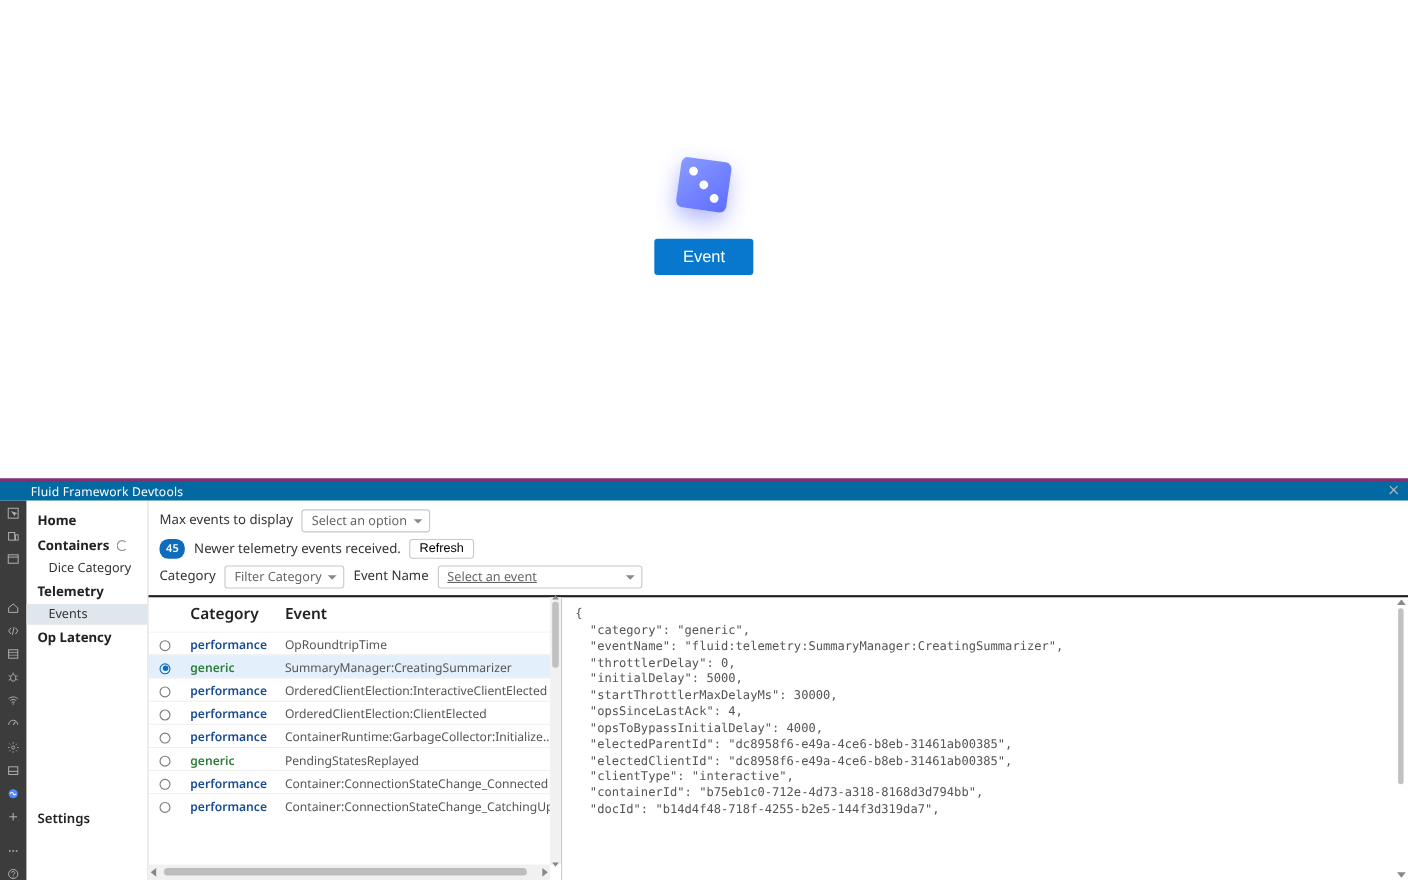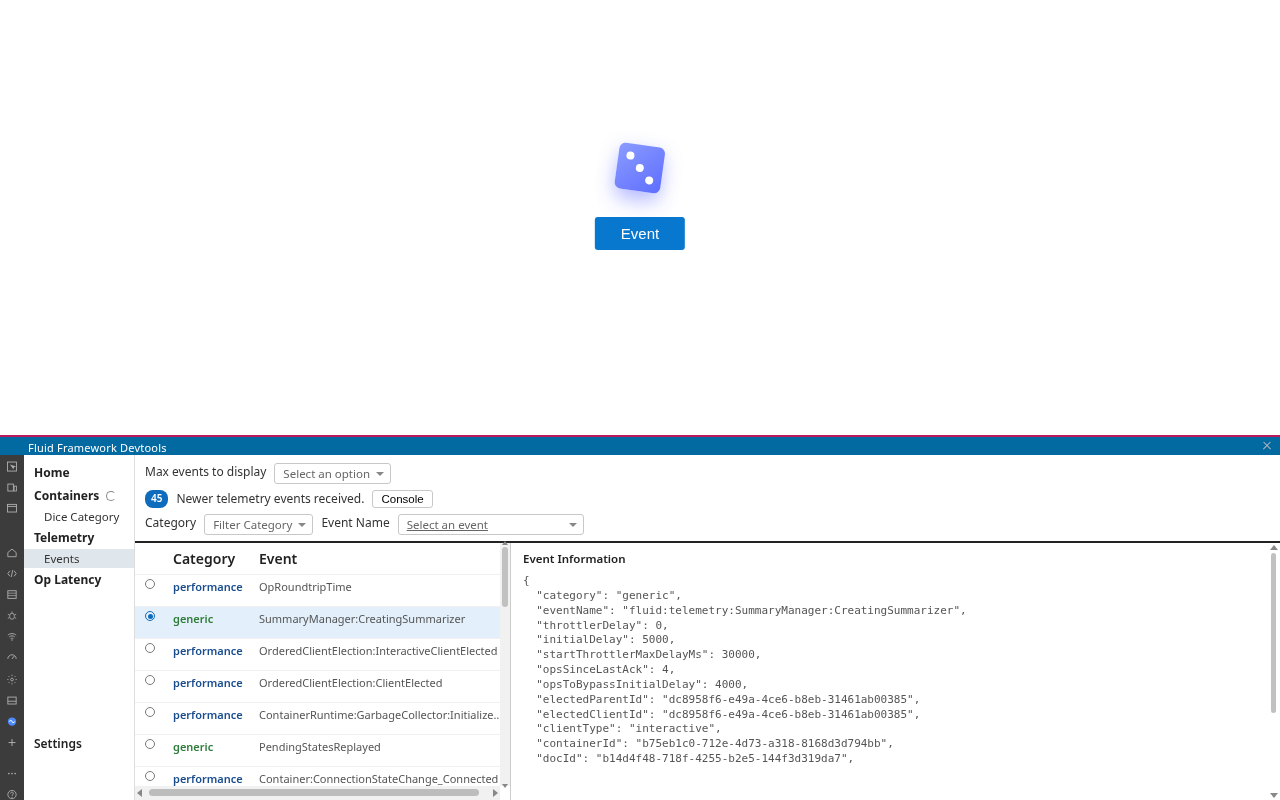--- a/index.html
+++ b/index.html
@@ -46,21 +46,21 @@
 .select-like.wide { width: 186px; text-decoration: underline; }
 .badge { background: #0f6cbd; color: #fff; font-size: 10px; font-weight: 600; border-radius: 8px; padding: 1px 6px; }
 .btn-sm { border: 1px solid #c8c8c8; background: #fff; border-radius: 3px; padding: 2px 8px; font-size: 11.5px; cursor: pointer; }
 
 .split { flex: 1; display: flex; border-top: 2px solid #222; min-height: 0; }
 
 .tablewrap { width: 375px; position: relative; display: flex; flex-direction: column; }
 .thead { display: flex; padding: 6px 0 6px 38px; font-size: 14px; font-weight: 600; gap: 0; }
 .th-cat { width: 86px; }
 .tbody { flex: 1; overflow: hidden; font-size: 11px; }
-.trow { display: flex; padding: 4px 0 12px 10px; border-top: 1px solid #f0f0f0; cursor: pointer; }
+.trow { display: flex; align-items: center; padding: 4px 0 1px 10px; border-top: 1px solid #f0f0f0; cursor: pointer; }
 .trow.sel { background: #e3effa; }
 .trow .radio { width: 10px; height: 10px; border: 1px solid #777; border-radius: 50%; margin-right: 18px; position: relative; flex-shrink: 0; }
 .trow.sel .radio { border-color: #0f6cbd; }
 .trow.sel .radio:after { content: ""; position: absolute; inset: 1.5px; border-radius: 50%; background: #0f6cbd; }
 .trow .cat { width: 86px; font-weight: 600; }
 .trow .cat.perf { color: #1a4d8f; }
 .trow .cat.gen { color: #2f7d3a; }
 .trow .ev { color: #555; white-space: nowrap; overflow: hidden; text-overflow: ellipsis; flex: 1; }
 .vscroll-fake { position: absolute; right: 0; top: 0; bottom: 14px; width: 10px; background: #f1f1f1; }
 .vscroll-fake .vst { position: absolute; top: 4px; left: 2px; width: 6px; height: 60px; background: #c1c1c1; border-radius: 3px; }
@@ -197,21 +197,21 @@
     <div class="dt-main">
 
       <div class="filters">
         <div class="frow">
           <span>Max events to display</span>
           <span class="select-like">Select an option</span>
         </div>
         <div class="frow">
           <span class="badge">45</span>
           <span>Newer telemetry events received.</span>
-          <button class="btn-sm">Console</button>
+          <button class="btn-sm">Refresh</button>
         </div>
         <div class="frow">
           <span>Category</span>
           <span class="select-like">Filter Category</span>
           <span>Event Name</span>
           <span class="select-like wide">Select an event</span>
         </div>
       </div>
 
       <div class="split">
@@ -268,21 +268,20 @@
               <span class="ha r"></span>
           </div>
           <div class="vscroll-fake">
             <span class="arr up"></span>
               <span class="vst"></span>
               <span class="arr dn"></span>
           </div>
         </div>
 
         <div class="details">
-          <h4>Event Information</h4>
           <pre id="details-pre">{
   "category": "generic",
   "eventName": "fluid:telemetry:SummaryManager:CreatingSummarizer",
   "throttlerDelay": 0,
   "initialDelay": 5000,
   "startThrottlerMaxDelayMs": 30000,
   "opsSinceLastAck": 4,
   "opsToBypassInitialDelay": 4000,
   "electedParentId": "dc8958f6-e49a-4ce6-b8eb-31461ab00385",
   "electedClientId": "dc8958f6-e49a-4ce6-b8eb-31461ab00385",

